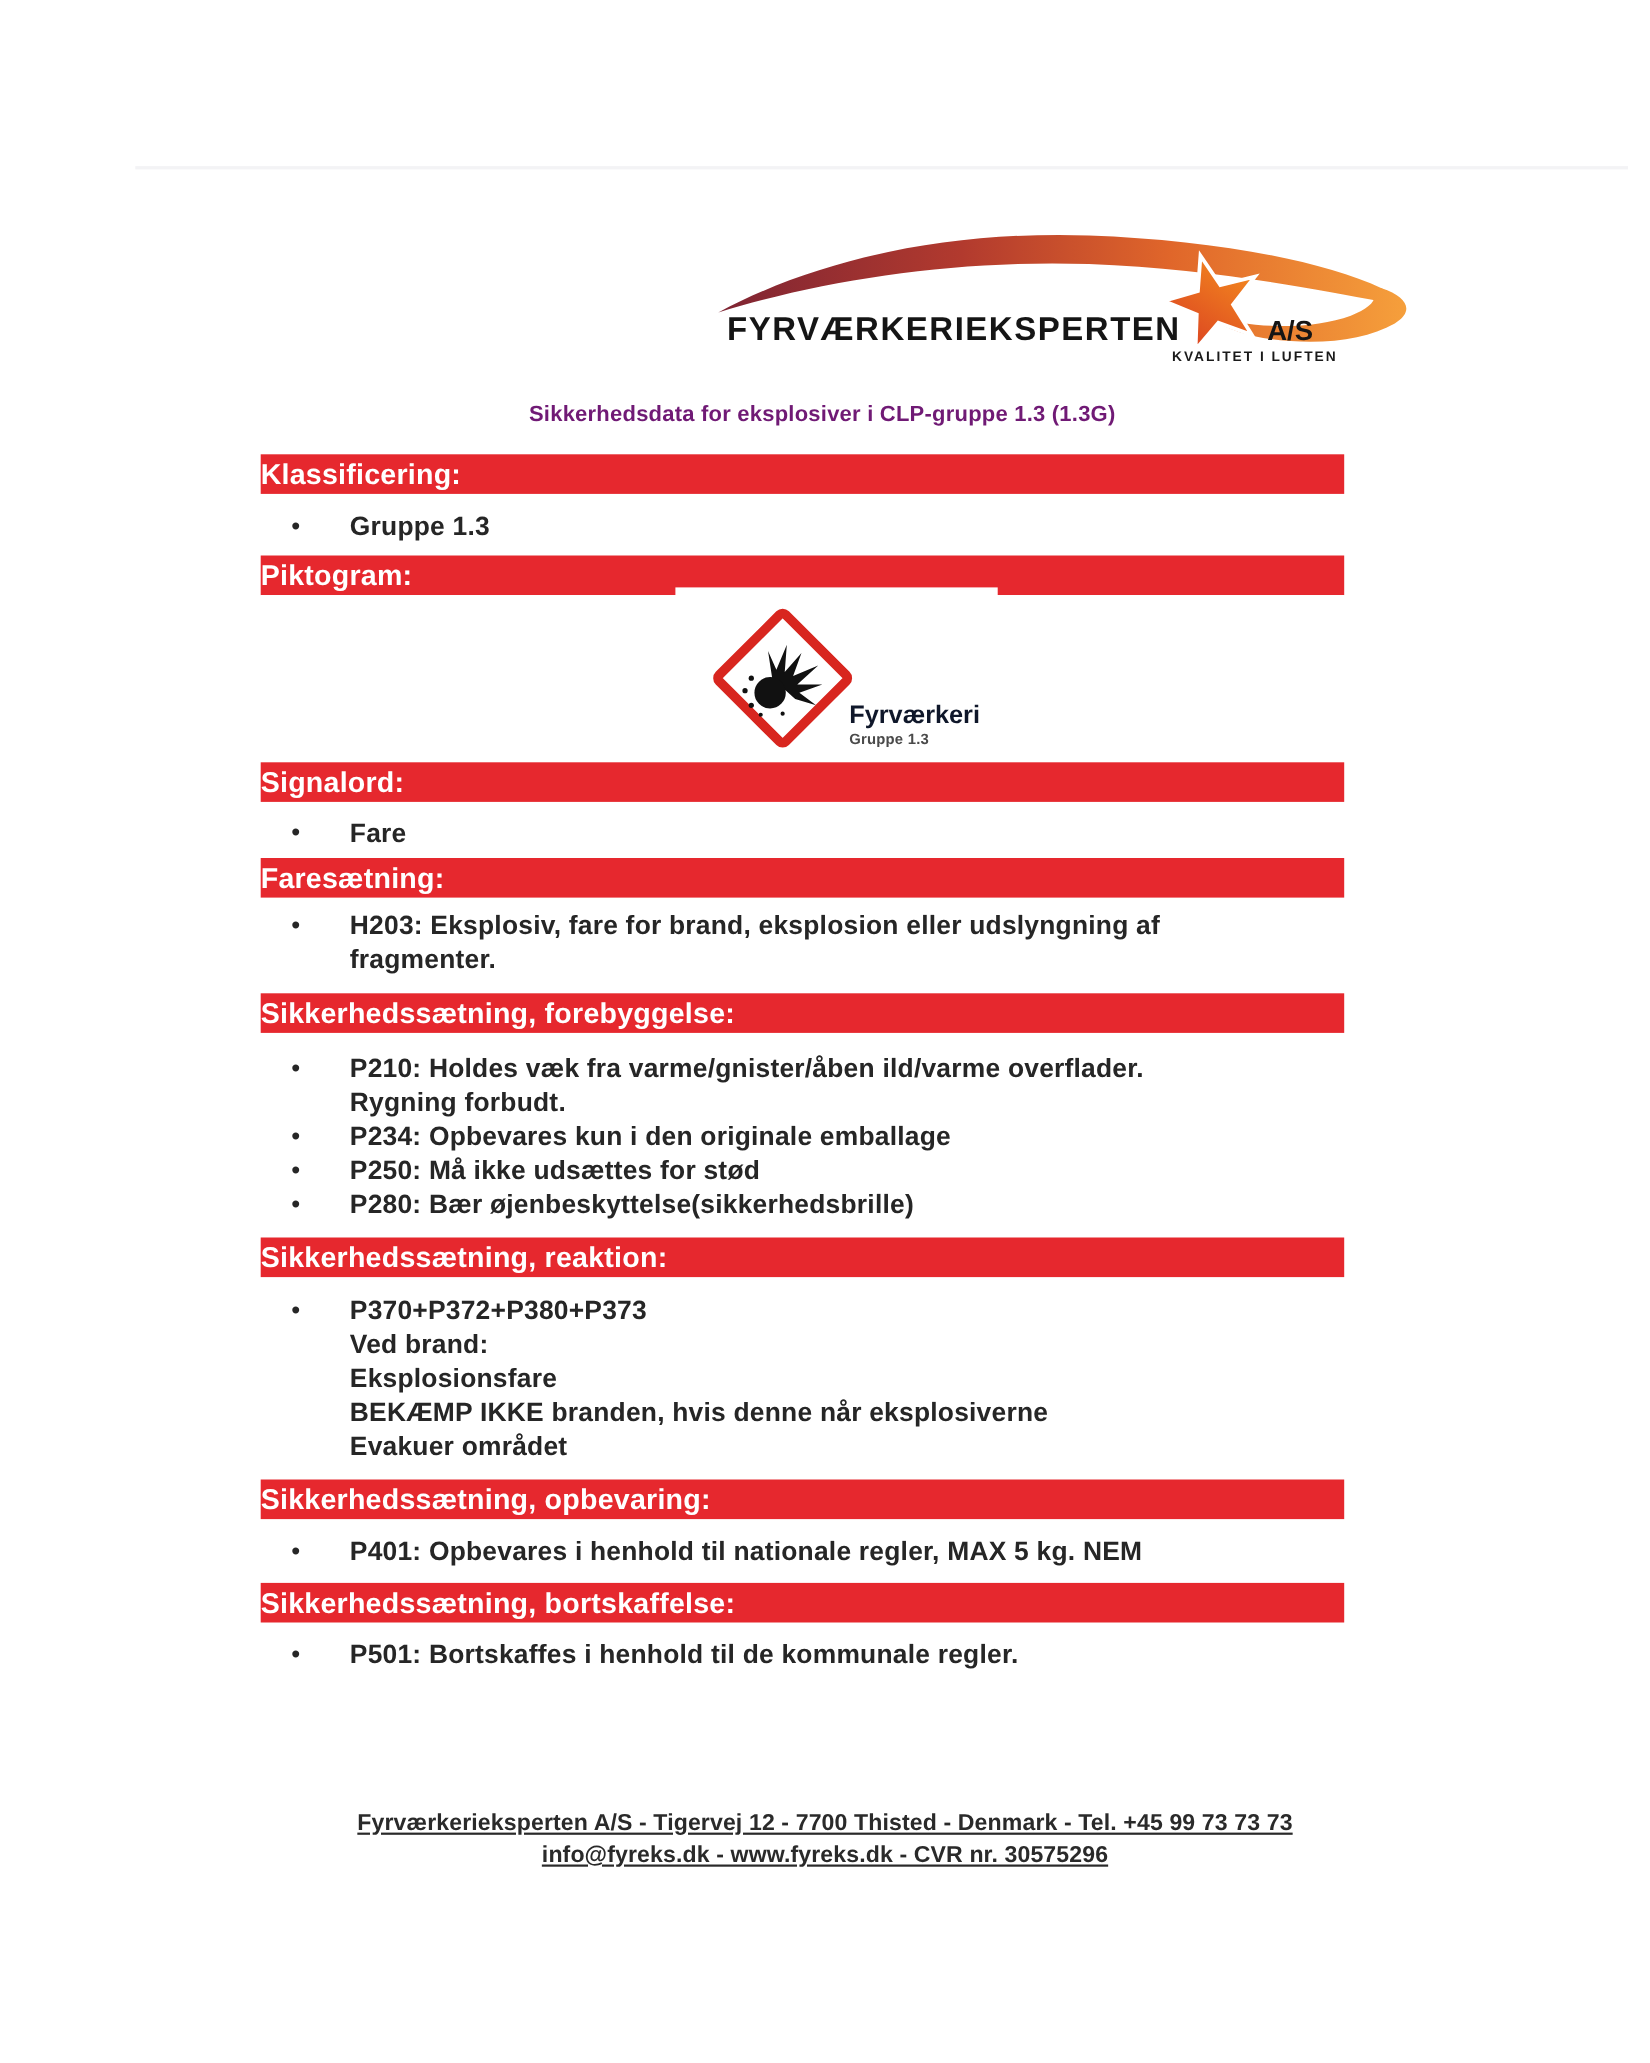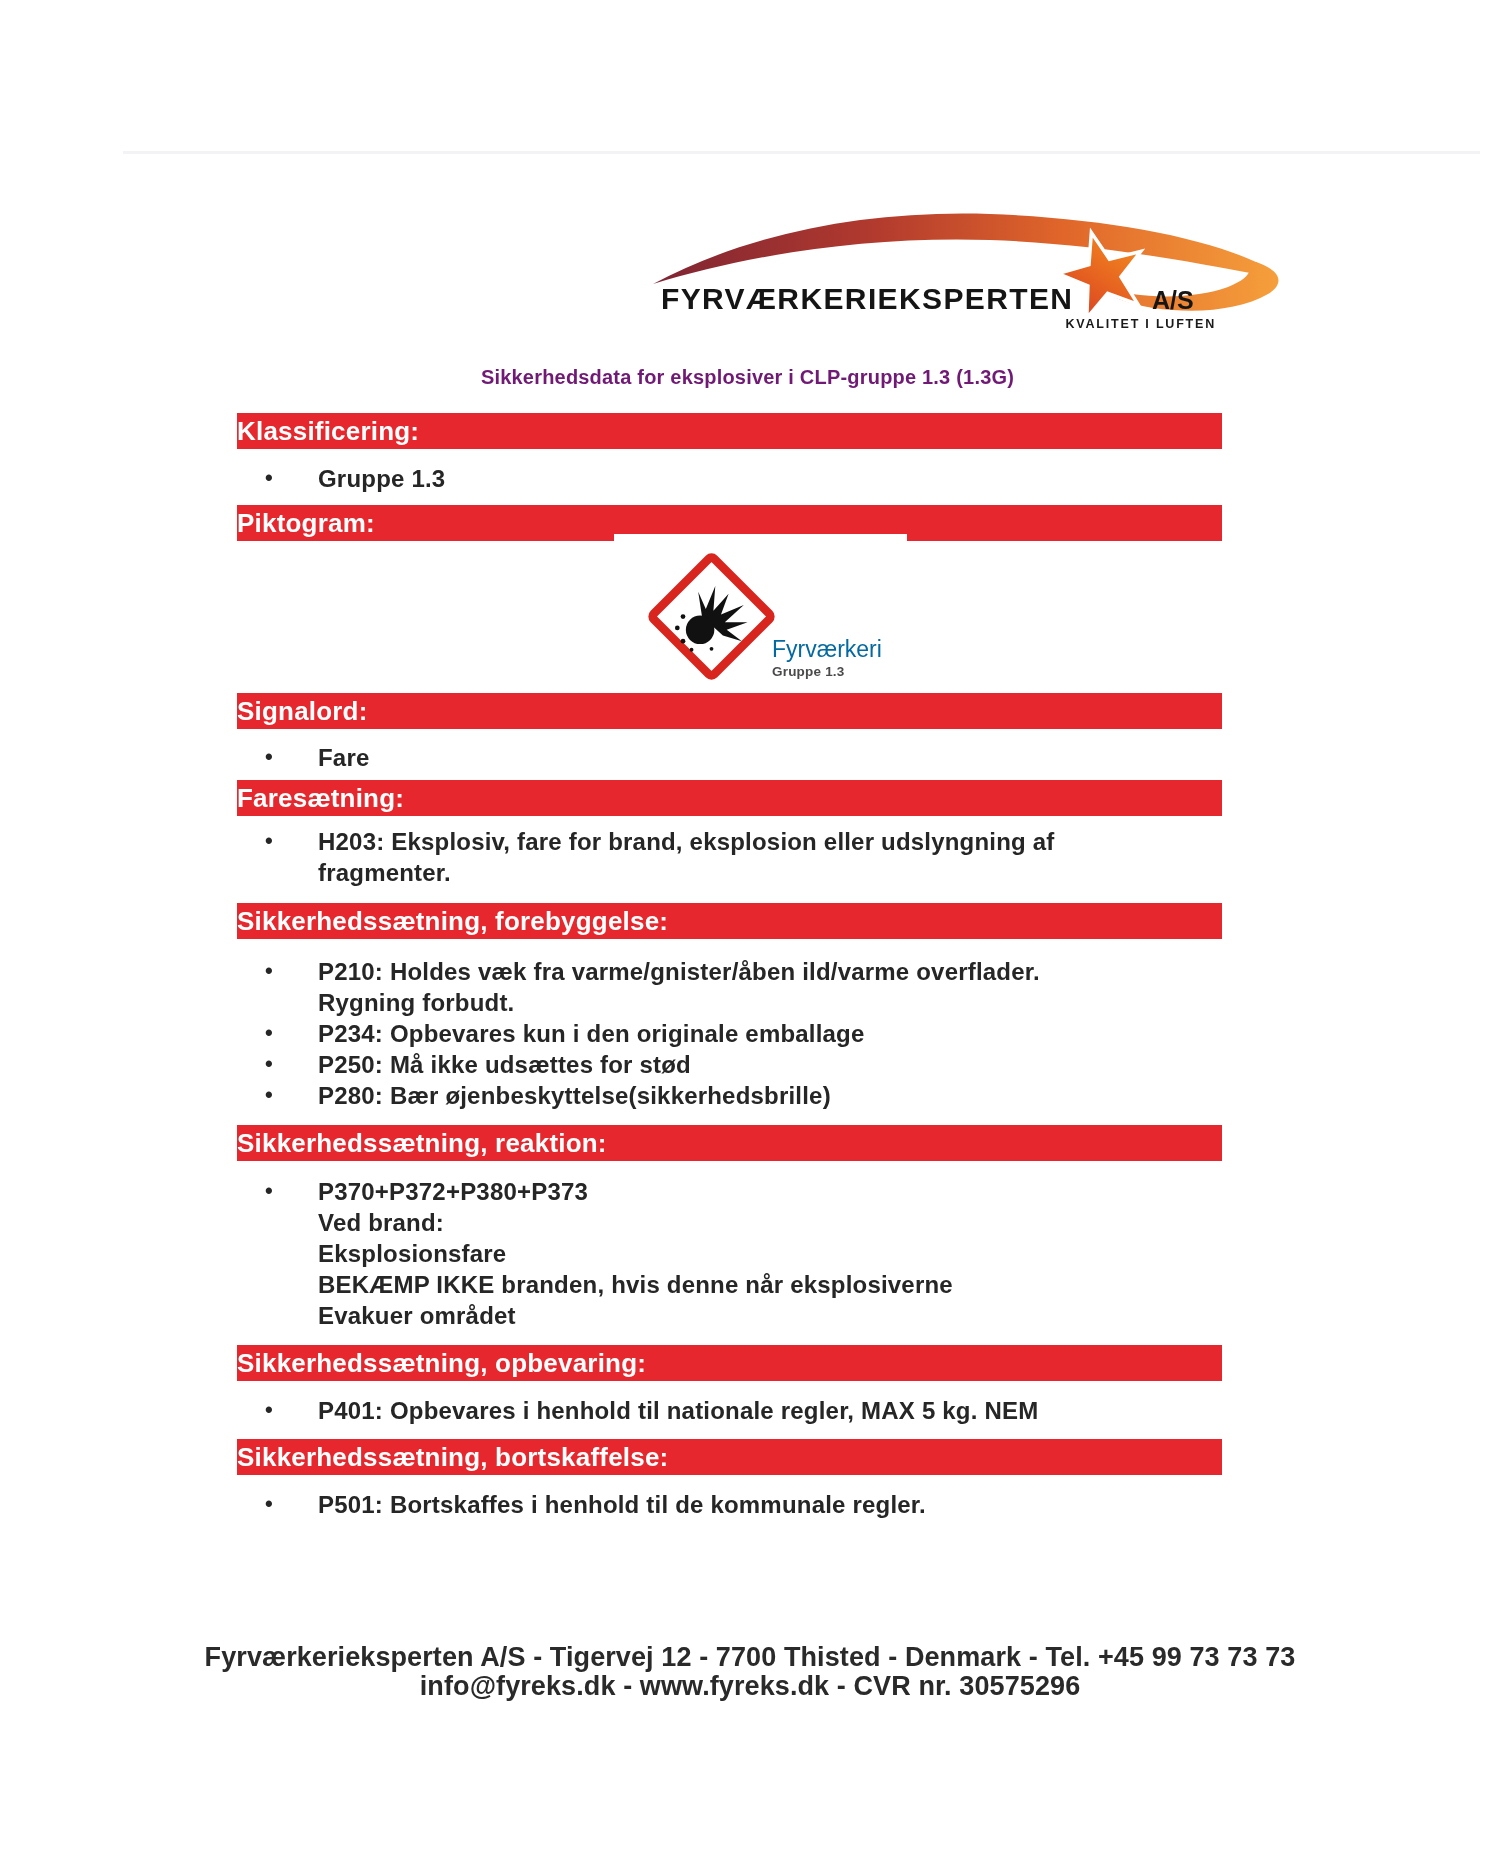--- a/index.html
+++ b/index.html
@@ -34,27 +34,27 @@
     color:#262626;line-height:31px;letter-spacing:.2px;
   }
   .item .bullet{position:absolute;left:28px;top:-1px;font-size:22px;line-height:31px;color:#262626;}
   .i-klass{margin-top:14px}.i-fare{margin-top:13px}.i-h203{margin-top:10px}
   .list-foreb{margin-top:17px}.i-p370{margin-top:15px}.i-p401{margin-top:14px}.i-p501{margin-top:14px}
 
   
   .figure{position:relative;height:146px;background:#ffffff;}
   .notch{position:absolute;left:377px;top:-7px;width:293px;height:8px;background:#ffffff;}
   .ghs{position:absolute;left:408px;top:9px;width:133px;height:133px;}
-  .cap{position:absolute;left:535px;top:95px;font-size:23px;font-weight:400;color:#0369a1;line-height:26px;}
+  .cap{position:absolute;left:535px;top:95px;font-size:23px;font-weight:700;color:#0f172a;line-height:26px;}
   .subcap{position:absolute;left:535px;top:123px;font-size:13.5px;font-weight:600;color:#4a4a4a;letter-spacing:.2px;}
 
   
   .footer{
     position:absolute;left:0;top:1643px;width:1500px;text-align:center;
-    font-size:27px;font-weight:700;color:#2a2a2a;line-height:29px;letter-spacing:.1px;
+    font-size:21px;font-weight:700;color:#2a2a2a;line-height:29px;letter-spacing:.1px;text-decoration:underline;
   }
 </style>
 </head>
 <body>
 
 <div class="page">
 
   <div class="top-rule"></div>
 
   <div class="logo">

